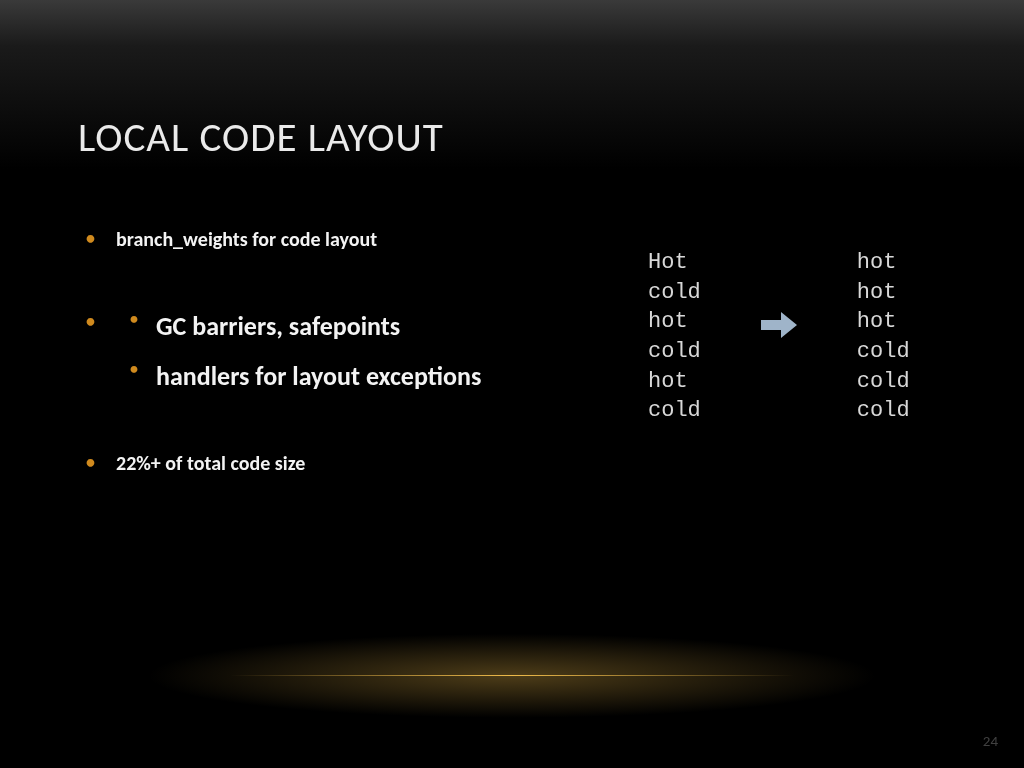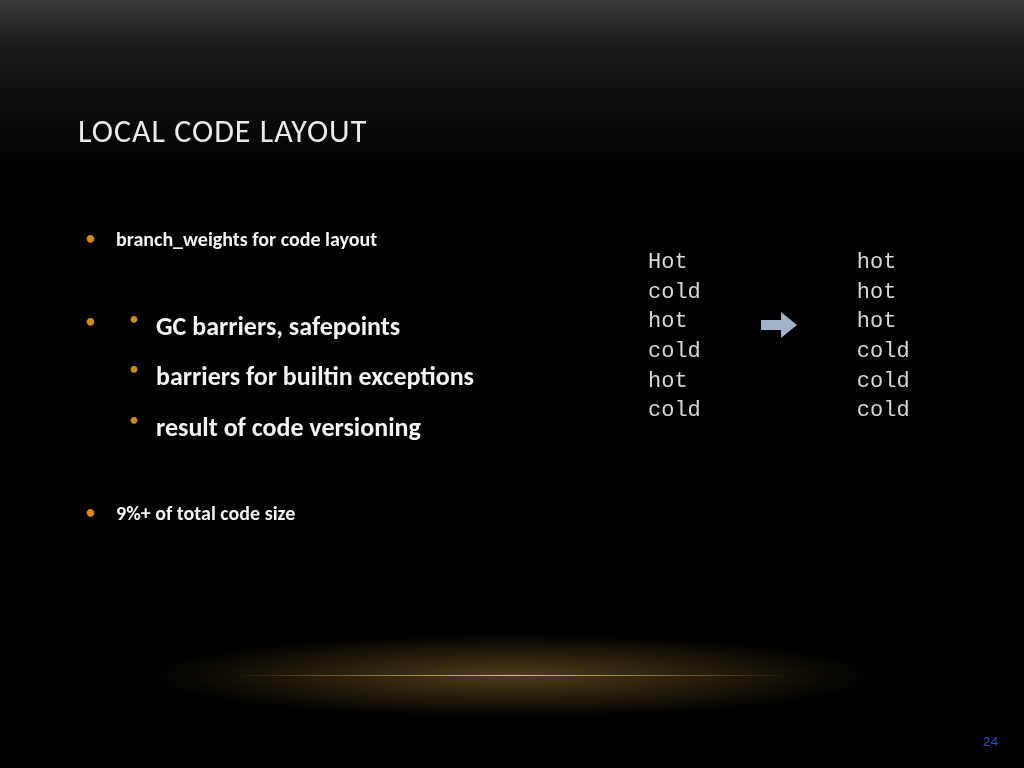--- a/index.html
+++ b/index.html
@@ -9,21 +9,21 @@
     color: #f0f0f0;
     background:
       radial-gradient(ellipse 520px 60px at 50% 88%, rgba(255,200,80,0.30) 0%, rgba(255,200,80,0.0) 70%),
       linear-gradient(to bottom, #3a3a3a 0%, #1a1a1a 6%, #000 22%, #000 100%);
     position: relative;
   }
   .slide { position: relative; width: 1024px; height: 768px; }
   .title {
     position: absolute;
     left: 78px; top: 112px;
-    font-size: 32px;
+    font-size: 41px;
     font-weight: 400;
     letter-spacing: 1px;
     color: #eaeaea;
   }
   .content {
     position: absolute;
     left: 78px; top: 225px;
     width: 540px;
     font-size: 20px;
     color: #f3f3f3;
@@ -78,40 +78,39 @@
   .hline {
     position: absolute;
     left: 230px; right: 230px; top: 675px;
     height: 1px;
     background: linear-gradient(to right, rgba(255,200,80,0) 0%, rgba(255,200,80,0.9) 50%, rgba(255,200,80,0) 100%);
   }
   .pagenum {
     position: absolute;
     right: 26px; bottom: 18px;
     font-size: 15px;
-    color: #1d4ed8;
+    color: #404040;
   }
 </style>
 </head>
 <body>
 
 <div class="slide">
   <div class="title">LOCAL CODE LAYOUT</div>
 
   <div class="content">
     <ul class="top">
       <li>branch_weights for code layout</li>
       <li class="gap">
         <ul class="sub">
           <li>GC barriers, safepoints</li>
-          <li>barriers for builtin exceptions</li>
-          <li>result of code versioning</li>
+          <li>handlers for layout exceptions</li>
         </ul>
       </li>
-      <li class="gap">9%+ of total code size</li>
+      <li class="gap">22%+ of total code size</li>
     </ul>
   </div>
 
   <div class="diagram">
     <div class="col">
       <span>Hot</span>
       <span>cold</span>
       <span>hot</span>
       <span>cold</span>
       <span>hot</span>

